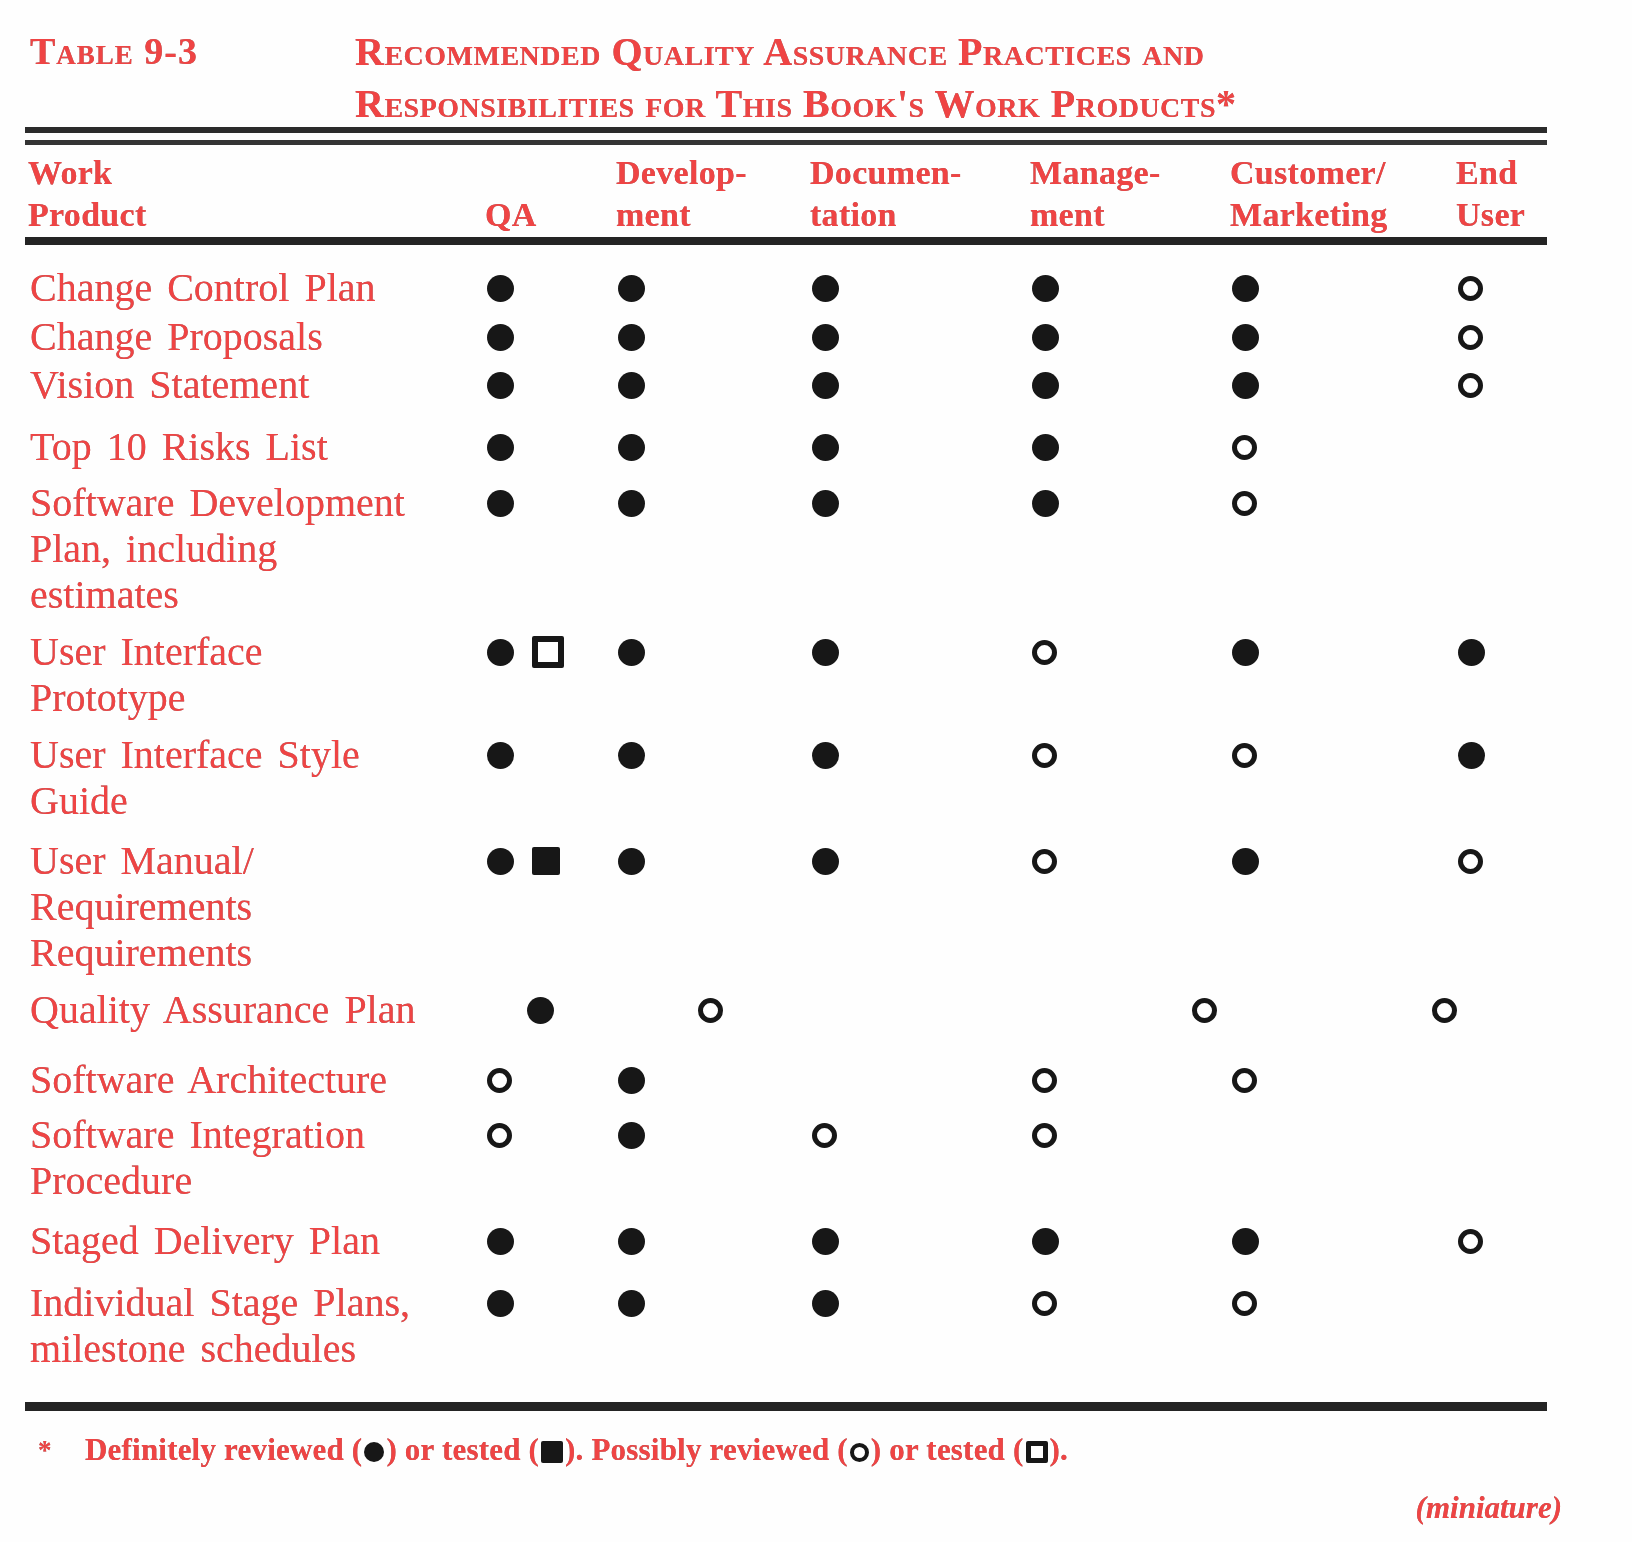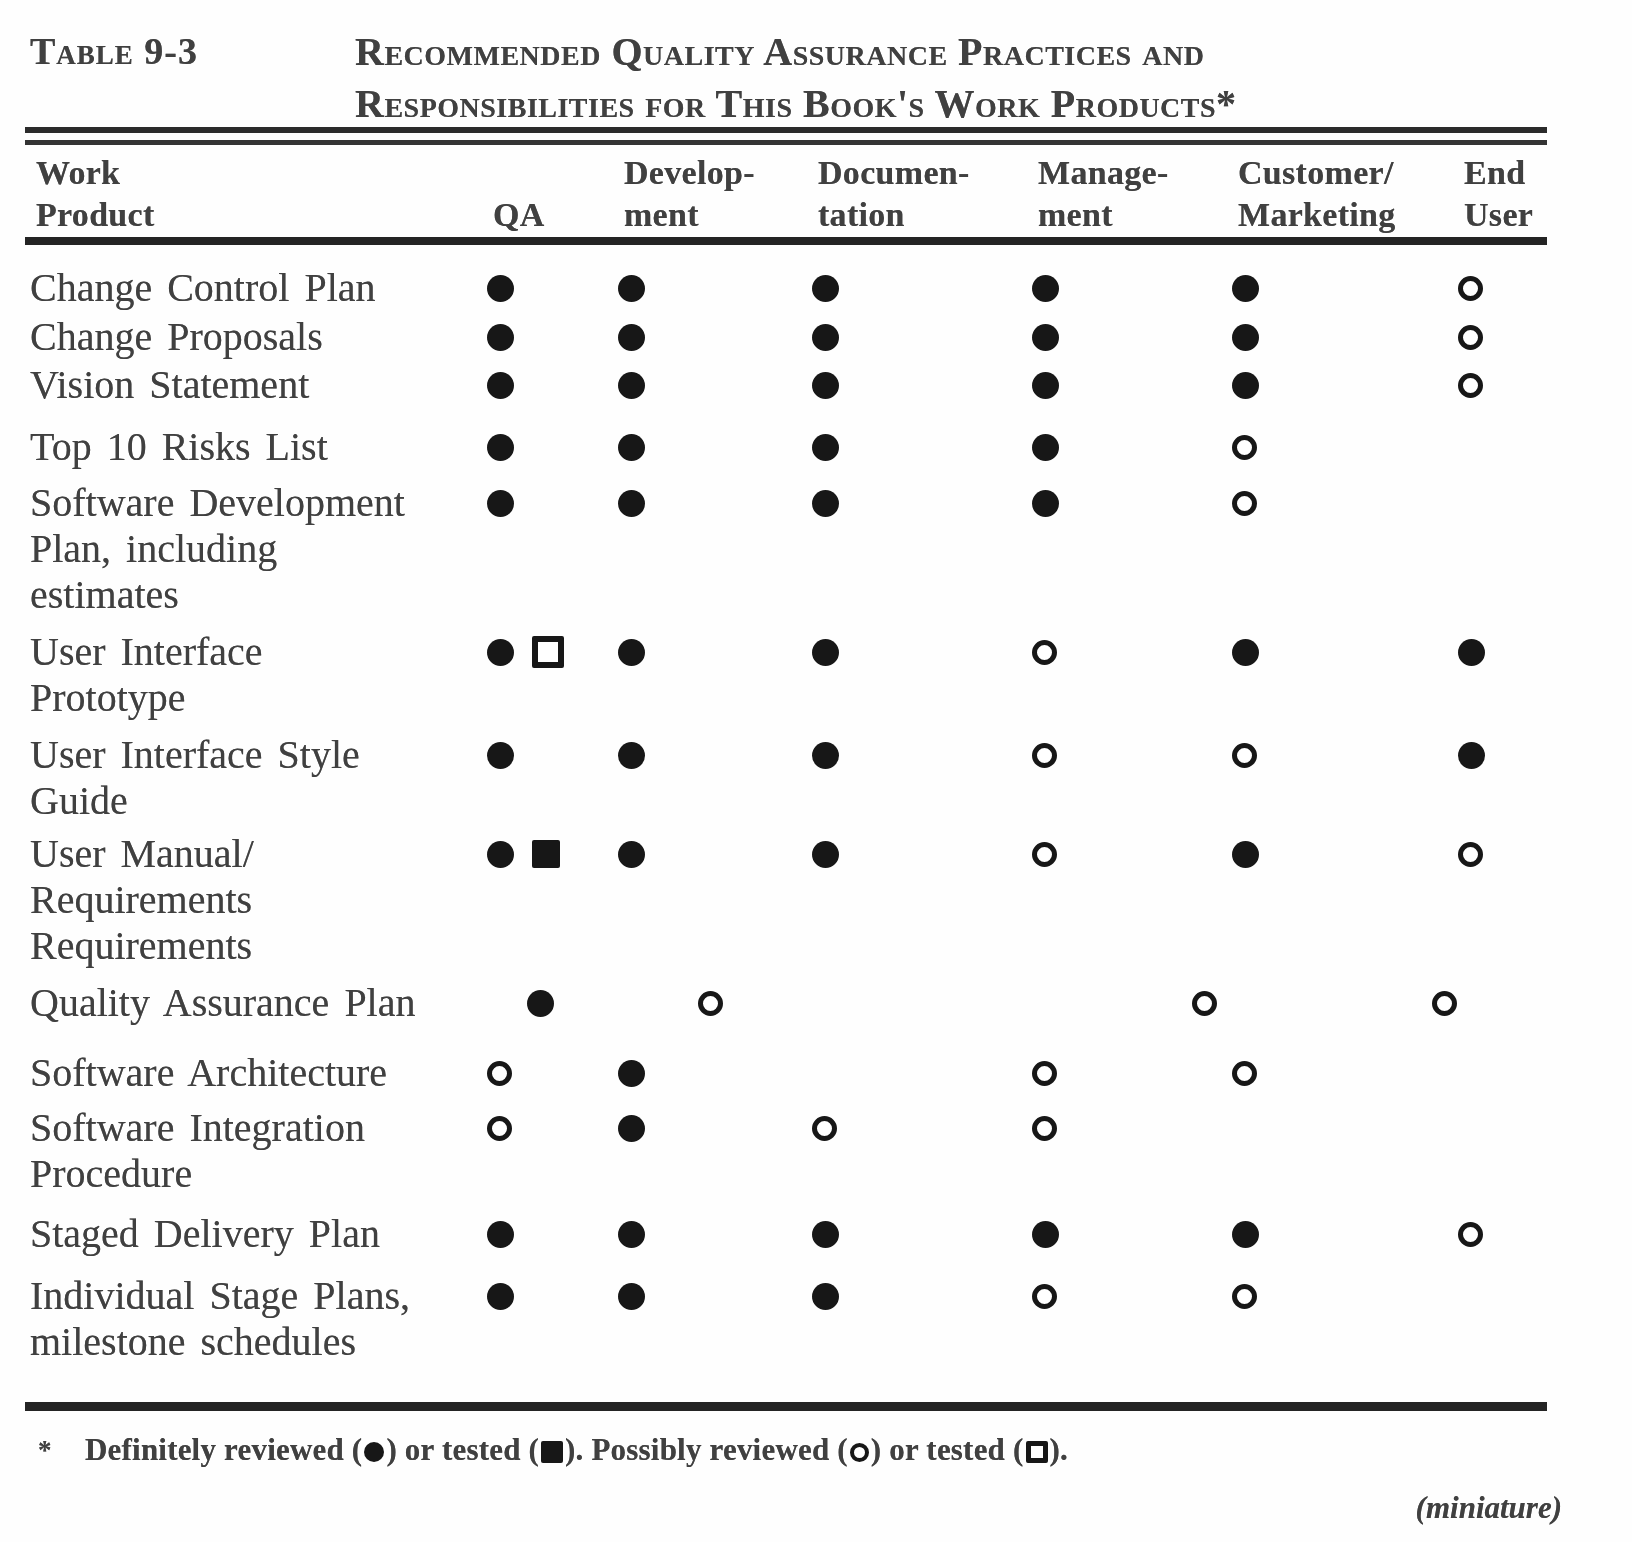--- a/index.html
+++ b/index.html
@@ -1,53 +1,53 @@
 <!DOCTYPE html>
 <html><head>
 <meta charset="utf-8">
 <style>
   html,body{margin:0;padding:0;background:#ffffff;}
   .page{
     position:relative;width:1632px;height:1542px;background:#fefefe;
-    color:#404040;font-family:"Liberation Serif","DejaVu Serif",serif;
+    color:#ef4444;font-family:"Liberation Serif","DejaVu Serif",serif;
     overflow:hidden;text-shadow:0 0 0.6px rgba(25,25,25,.55);
   }
   
   .caption{position:absolute;top:26px;left:30px;display:flex;align-items:flex-start;}
   .tlabel{
     flex:0 0 325px;font-weight:700;font-variant:small-caps;
     font-size:38px;line-height:50px;letter-spacing:1px;
   }
   .ttitle{font-weight:700;font-variant:small-caps;font-size:40px;line-height:52px;letter-spacing:.5px;}
   
   .rule-double{
     position:absolute;left:25px;top:127px;width:1522px;height:7px;
     border-top:6px solid #2b2b2b;border-bottom:5px solid #343434;
   }
   .rule-heavy{position:absolute;left:25px;width:1522px;background:#242424;}
   .sep{top:237px;height:8px;}
   .bottom{top:1402px;height:9px;}
   
   .thead{
-    position:absolute;left:36px;top:152px;
+    position:absolute;left:28px;top:152px;
     display:grid;grid-template-columns:457px 131px 194px 220px 200px 226px 144px;
   }
   .hcell{font-weight:700;font-size:34px;line-height:42px;letter-spacing:.3px;}
   .hline{height:42px;}
   
   .tbody{position:absolute;left:30px;top:265px;width:1572px;}
   .trow{display:grid;grid-template-columns:457px 131px 194px 220px 200px 226px 144px;margin-top:12px;}
   .trow:nth-child(1){margin-top:0;}
   .trow:nth-child(2){margin-top:3px;}
   .trow:nth-child(3){margin-top:2px;}
   .trow:nth-child(4){margin-top:16px;}
   .trow:nth-child(5){margin-top:10px;}
   .trow:nth-child(6){margin-top:11px;}
   .trow:nth-child(7){margin-top:11px;}
-  .trow:nth-child(8){margin-top:7px;}
+  .trow:nth-child(8){margin-top:14px;}
   .trow:nth-child(9){margin-top:11px;gap:40px;}
   .trow:nth-child(10){margin-top:24px;}
   .trow:nth-child(11){margin-top:9px;}
   .trow:nth-child(12){margin-top:14px;}
   .trow:nth-child(13){margin-top:16px;}
   .pline{font-size:40px;line-height:46px;word-spacing:5px;}
   .cell{height:46px;display:flex;align-items:center;gap:18px;}
   
   .sym{display:inline-block;box-sizing:border-box;flex:0 0 auto;}
   .s-filled-circle{width:27px;height:27px;border-radius:50%;background:#171717;}

